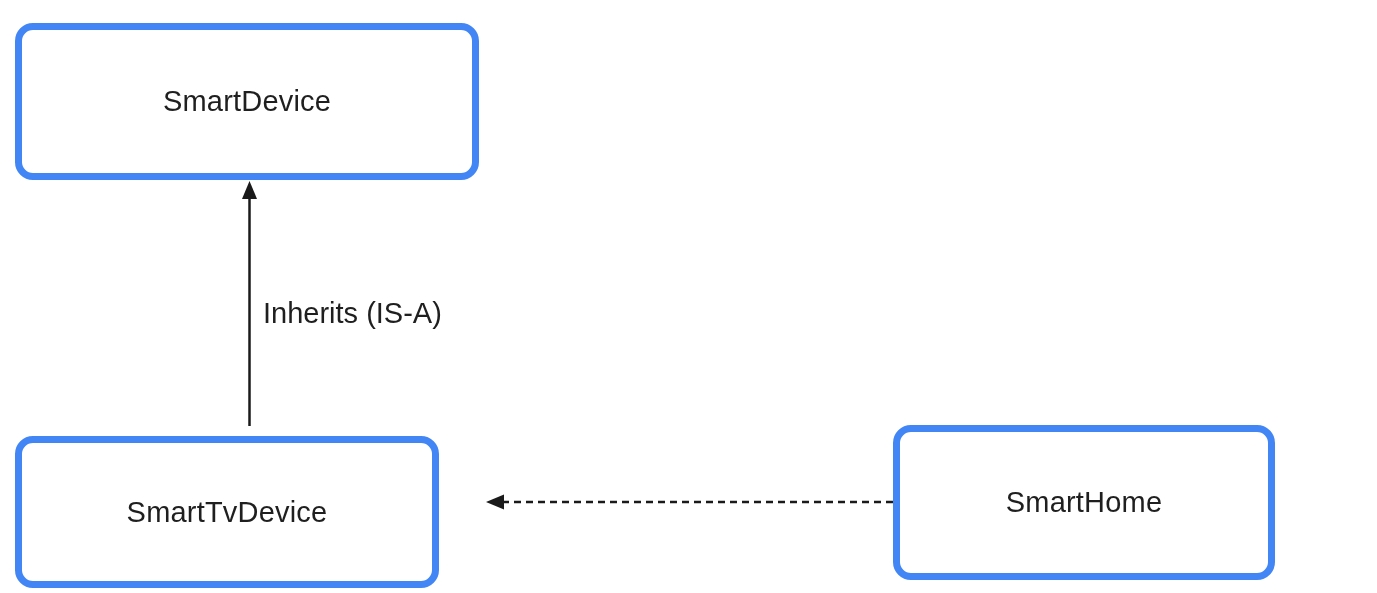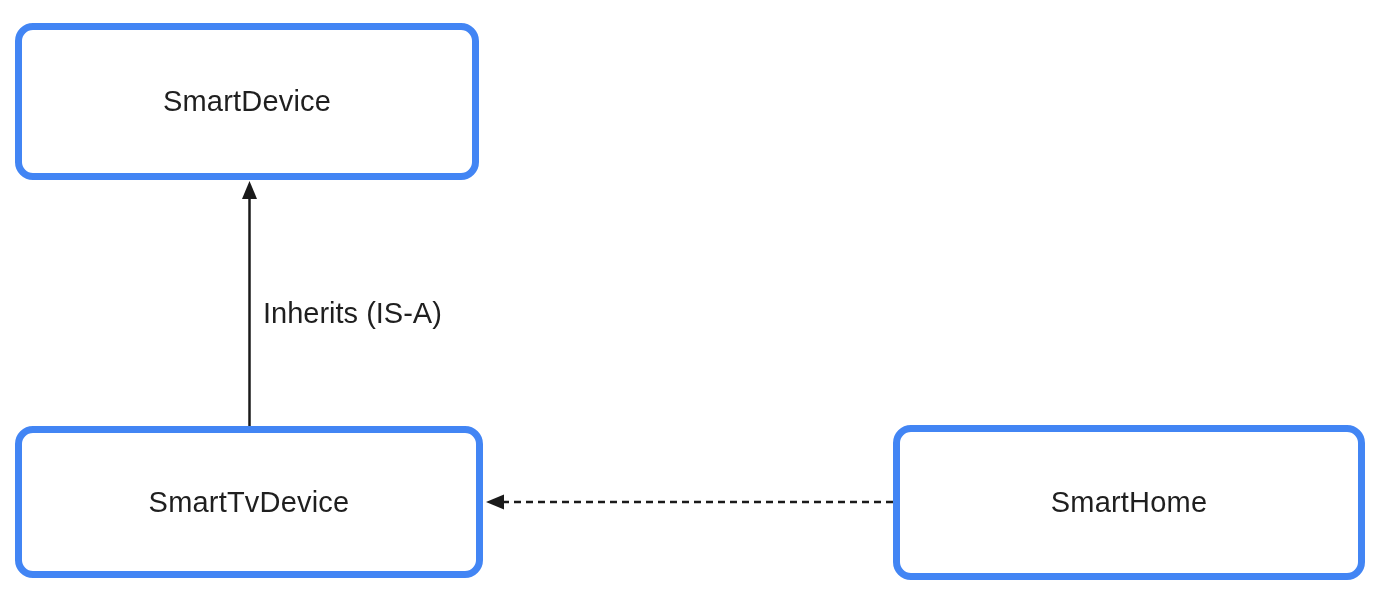--- a/index.html
+++ b/index.html
@@ -25,22 +25,22 @@
     align-items: center;
     justify-content: center;
   }
   .node-label {
     font-size: 29px;
     font-weight: 500;
     letter-spacing: 0.2px;
     color: var(--text, #1f1f1f);
   }
   #node-smart-device   { left: 15px;  top: 23px;  width: 464px; height: 157px; }
-  #node-smart-tv-device{ left: 15px;  top: 426px; width: 468px; height: 152px; }
-  #node-smart-home     { left: 893px; top: 425px; width: 472px; height: 155px; }
+  #node-smart-tv-device{ left: 15px;  top: 436px; width: 424px; height: 152px; }
+  #node-smart-home     { left: 893px; top: 425px; width: 382px; height: 155px; }
 
   .edges-svg {
     position: absolute;
     left: 0; top: 0;
     width: 1377px;
     height: 593px;
     pointer-events: none;
   }
   .edge-line {
     stroke: var(--arrow, #1a1a1a);

